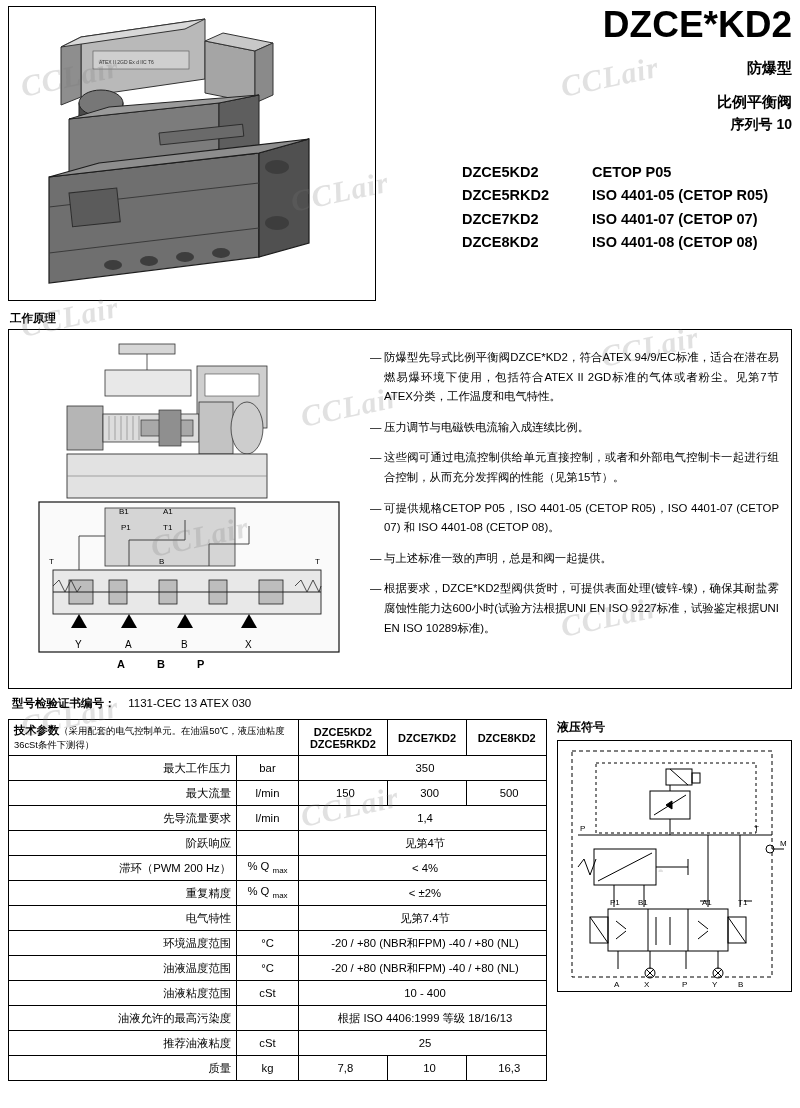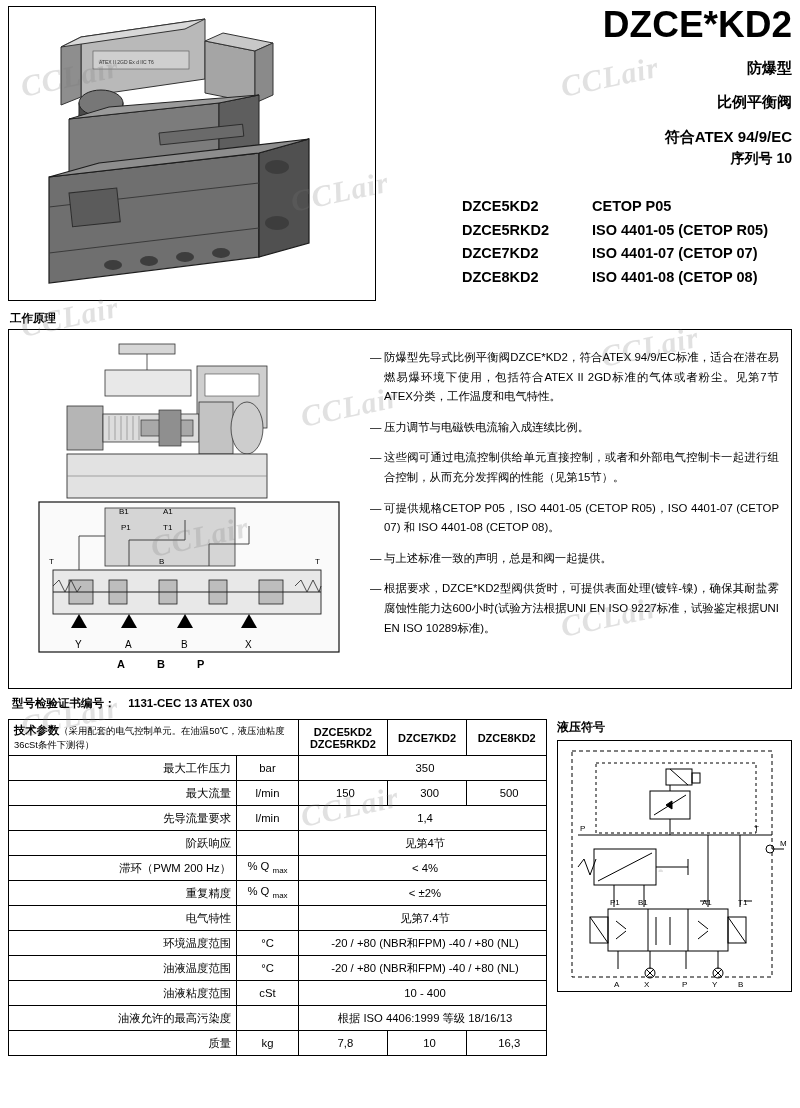--- a/index.html
+++ b/index.html
@@ -45,21 +45,21 @@
   .principle {
     border:1px solid #000; display:flex; height:360px; position:relative; background:#fff;
   }
   .schem { width:355px; border-right:0px; position:relative; }
   .bullets { flex:1; padding:18px 12px 8px 6px; font-size:11.4px; line-height:1.72; }
   .bullet { display:flex; margin-bottom:11px; }
   .bullet .dash { width:14px; flex:none; }
   .bullet .txt { flex:1; text-align:justify; }
 
   .cert { font-size:11.5px; font-weight:bold; margin:7px 0 8px 4px; }
-  .cert .num { font-weight:bold;text-align:right; }
+  .cert .num { font-weight:normal;text-align:right; }
 
   
   .lower { display:flex; align-items:flex-start; }
   .spec-wrap { width:546px; }
   table.spec { border-collapse:collapse; width:100%; font-size:11.3px; }
   table.spec td, table.spec th { border:1px solid #000; padding:3px 5px; height:25px; vertical-align:middle; }
   table.spec .lab { text-align:right; width:228px; }
   table.spec .unit { text-align:center; width:62px; }
   table.spec .val { text-align:center;padding-left:10px; }
   .hdr-lab { text-align:left; font-weight:bold; }
@@ -118,21 +118,20 @@
         <ellipse cx="212" cy="246" rx="9" ry="5" fill="#3d3d3d"></ellipse>
         <ellipse cx="268" cy="160" rx="12" ry="7" fill="#3d3d3d"></ellipse>
         <ellipse cx="268" cy="216" rx="12" ry="7" fill="#3d3d3d"></ellipse>
       </svg>
     </div>
 
     <div class="head-right">
       <div class="title-main">DZCE*KD2</div>
       <div class="title-sub">防爆型</div>
       <div class="title-sub">比例平衡阀</div>
-      <div class="title-sub">符合ATEX 94/9/EC</div>
       <div class="title-sub2">序列号 10</div>
 
       <div class="model-table">
         <div class="model-row">
           <div class="model-code">DZCE5KD2</div>
           <div class="model-std">CETOP P05</div>
         </div>
         <div class="model-row">
           <div class="model-code">DZCE5RKD2</div>
           <div class="model-std">ISO 4401-05 (CETOP R05)</div>
@@ -343,20 +342,25 @@
           <td class="unit">cSt</td>
           <td class="val" colspan="3">10 - 400</td>
         </tr>
 
         <tr>
           <td class="lab">油液允许的最高污染度</td>
           <td class="unit"></td>
           <td class="val" colspan="3">根据 ISO 4406:1999 等级 18/16/13</td>
         </tr>
 
+        <tr>
+          <td class="lab">推荐油液粘度</td>
+          <td class="unit">cSt</td>
+          <td class="val" colspan="3">25</td>
+        </tr>
 
         <tr>
           <td class="lab">质量</td>
           <td class="unit">kg</td>
           <td class="val">7,8</td>
           <td class="val">10</td>
           <td class="val">16,3</td>
         </tr>
       </tbody>
         </table>

